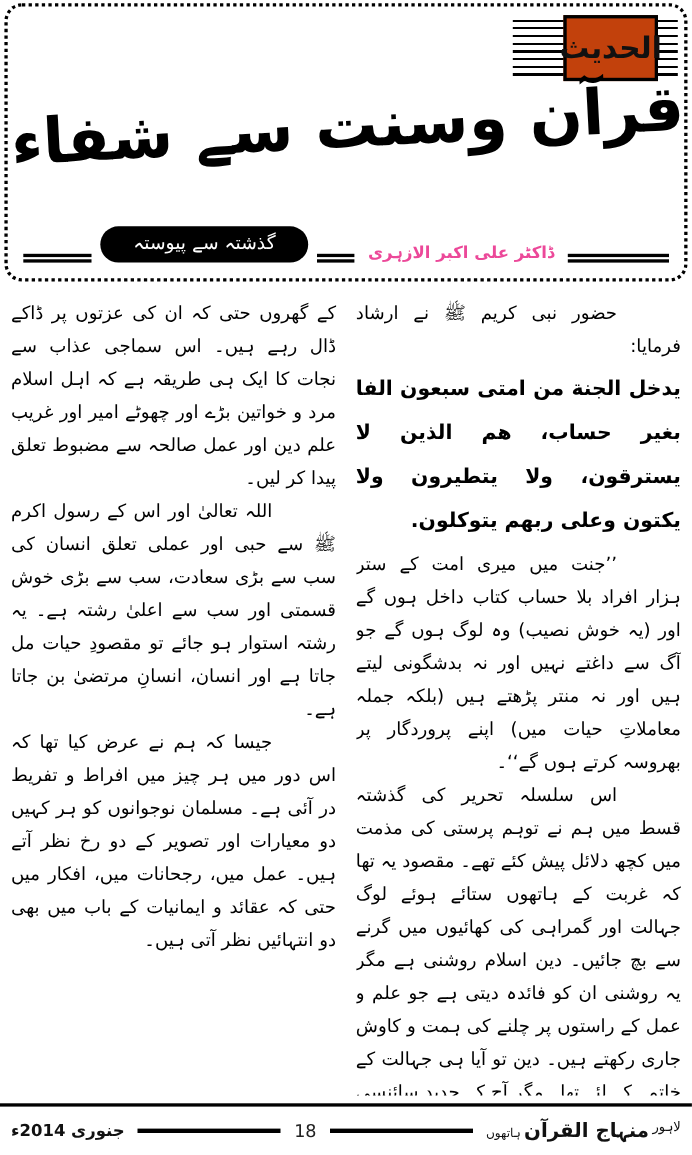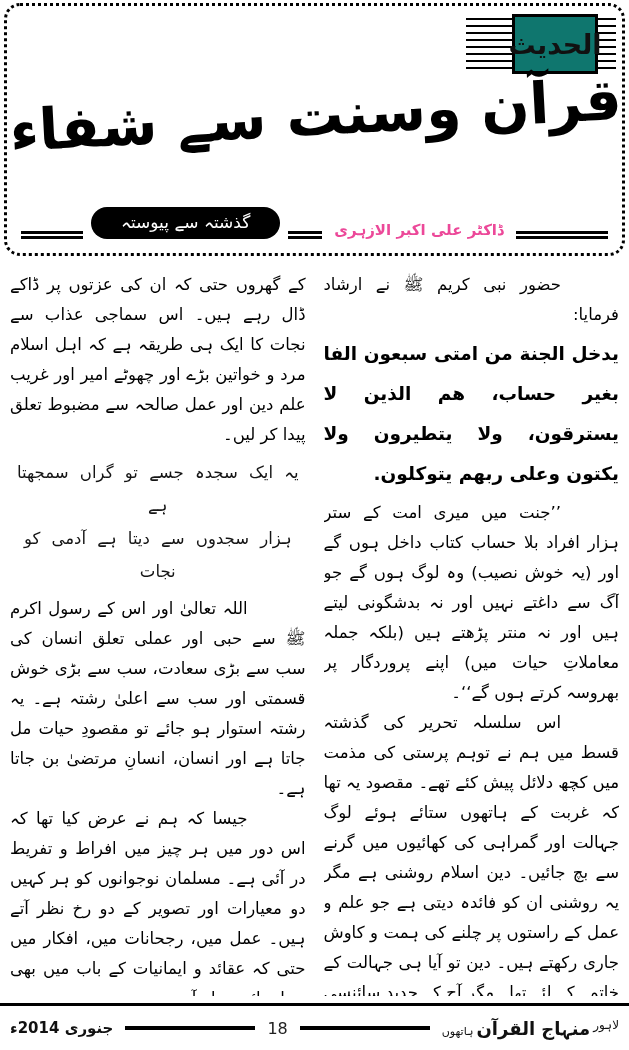--- a/index.html
+++ b/index.html
@@ -33,21 +33,21 @@
   }
   .logo-lines {
     position: absolute;
     top: 4px; right: 0; left: 0; bottom: 4px;
     background: repeating-linear-gradient(to bottom, #000 0 2px, transparent 2px 7px);
   }
   .logo-box {
     position: absolute;
     top: 0; right: 18px;
     width: 86px; height: 60px;
-    background: #0f766e;
+    background: #c2410c;
     border: 3px solid #000;
     display: flex; align-items: center; justify-content: center;
     font-size: 27px; font-weight: bold;
   }
   .title {
     margin-top: 78px;
     text-align: center;
     font-size: 57px;
     font-weight: bold;
     color: #000;
@@ -185,24 +185,20 @@
 
     <section class="col">
       <p class="para indent">حضور نبی کریم ﷺ نے ارشاد فرمایا:</p>
       <p class="arabic">یدخل الجنة من امتی سبعون الفا بغیر حساب، هم الذین لا یسترقون، ولا یتطیرون ولا یکتون وعلی ربهم یتوکلون.</p>
       <p class="para indent">’’جنت میں میری امت کے ستر ہزار افراد بلا حساب کتاب داخل ہوں گے اور (یہ خوش نصیب) وہ لوگ ہوں گے جو آگ سے داغتے نہیں اور نہ بدشگونی لیتے ہیں اور نہ منتر پڑھتے ہیں (بلکہ جملہ معاملاتِ حیات میں) اپنے پروردگار پر بھروسہ کرتے ہوں گے‘‘۔</p>
       <p class="para indent">اس سلسلہ تحریر کی گذشتہ قسط میں ہم نے توہم پرستی کی مذمت میں کچھ دلائل پیش کئے تھے۔ مقصود یہ تھا کہ غربت کے ہاتھوں ستائے ہوئے لوگ جہالت اور گمراہی کی کھائیوں میں گرنے سے بچ جائیں۔ دین اسلام روشنی ہے مگر یہ روشنی ان کو فائدہ دیتی ہے جو علم و عمل کے راستوں پر چلنے کی ہمت و کاوش جاری رکھتے ہیں۔ دین تو آیا ہی جہالت کے خاتمے کے لئے تھا۔ مگر آج کے جدید سائنسی دور میں بھی مسلمان جہالت کے ہاتھوں سزا پا رہے ہیں۔ مجبور لوگوں کو لوٹنے والے گلی گلی، بستی بستی اور گاؤں گاؤں ’’روحانی علاج‘‘ کے نام سے دکانیں کھول کر بیٹھے ہوئے ہیں اور مکر و جھوٹ کے ذریعے ان کی جیبوں ان</p>
     </section>
 
     <section class="col">
       <p class="para">کے گھروں حتی کہ ان کی عزتوں پر ڈاکے ڈال رہے ہیں۔ اس سماجی عذاب سے نجات کا ایک ہی طریقہ ہے کہ اہل اسلام مرد و خواتین بڑے اور چھوٹے امیر اور غریب علم دین اور عمل صالحہ سے مضبوط تعلق پیدا کر لیں۔</p>
-      <div class="verse">
-        <div class="verse-line">یہ ایک سجدہ جسے تو گراں سمجھتا ہے</div>
-        <div class="verse-line">ہزار سجدوں سے دیتا ہے آدمی کو نجات</div>
-      </div>
       <p class="para indent">اللہ تعالیٰ اور اس کے رسول اکرم ﷺ سے حبی اور عملی تعلق انسان کی سب سے بڑی سعادت، سب سے بڑی خوش قسمتی اور سب سے اعلیٰ رشتہ ہے۔ یہ رشتہ استوار ہو جائے تو مقصودِ حیات مل جاتا ہے اور انسان، انسانِ مرتضیٰ بن جاتا ہے۔</p>
       <p class="para indent">جیسا کہ ہم نے عرض کیا تھا کہ اس دور میں ہر چیز میں افراط و تفریط در آئی ہے۔ مسلمان نوجوانوں کو ہر کہیں دو معیارات اور تصویر کے دو رخ نظر آتے ہیں۔ عمل میں، رجحانات میں، افکار میں حتی کہ عقائد و ایمانیات کے باب میں بھی دو انتہائیں نظر آتی ہیں۔</p>
 
     </section>
 
   </div>
 
   <div class="page-rule"></div>
 
   <footer class="footer">

